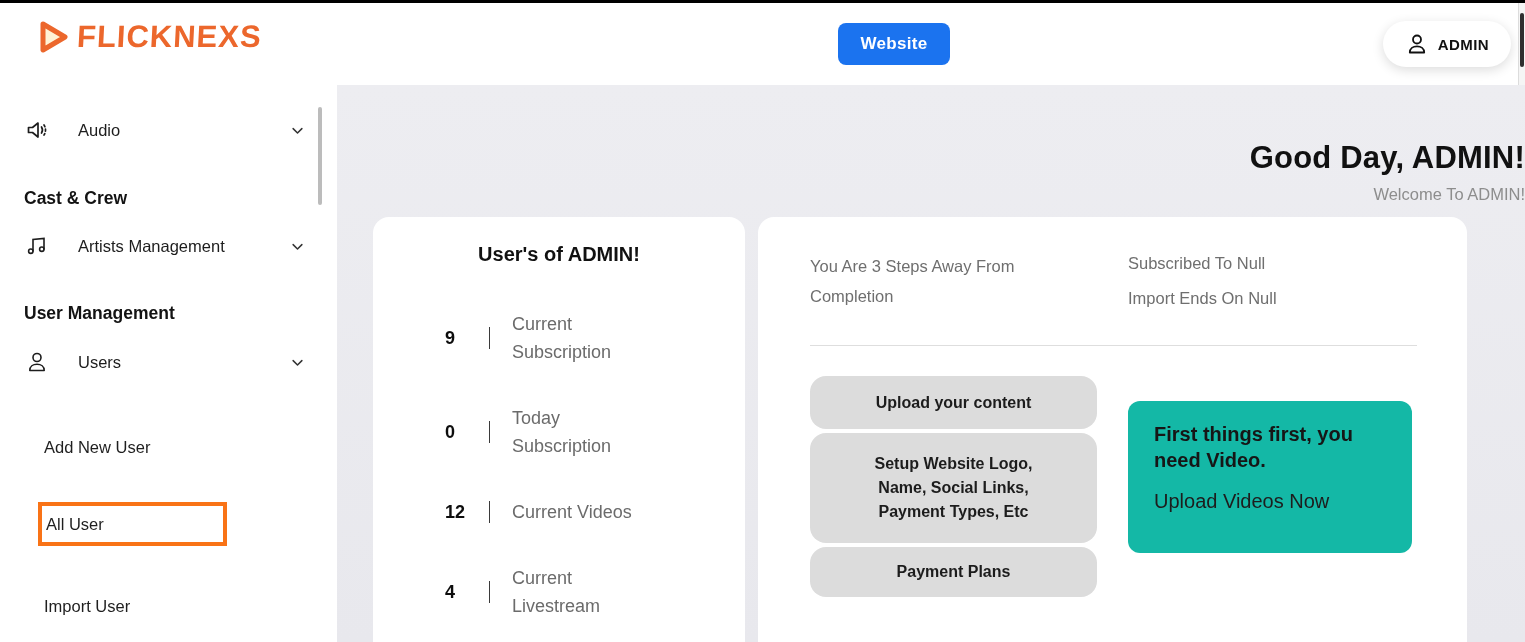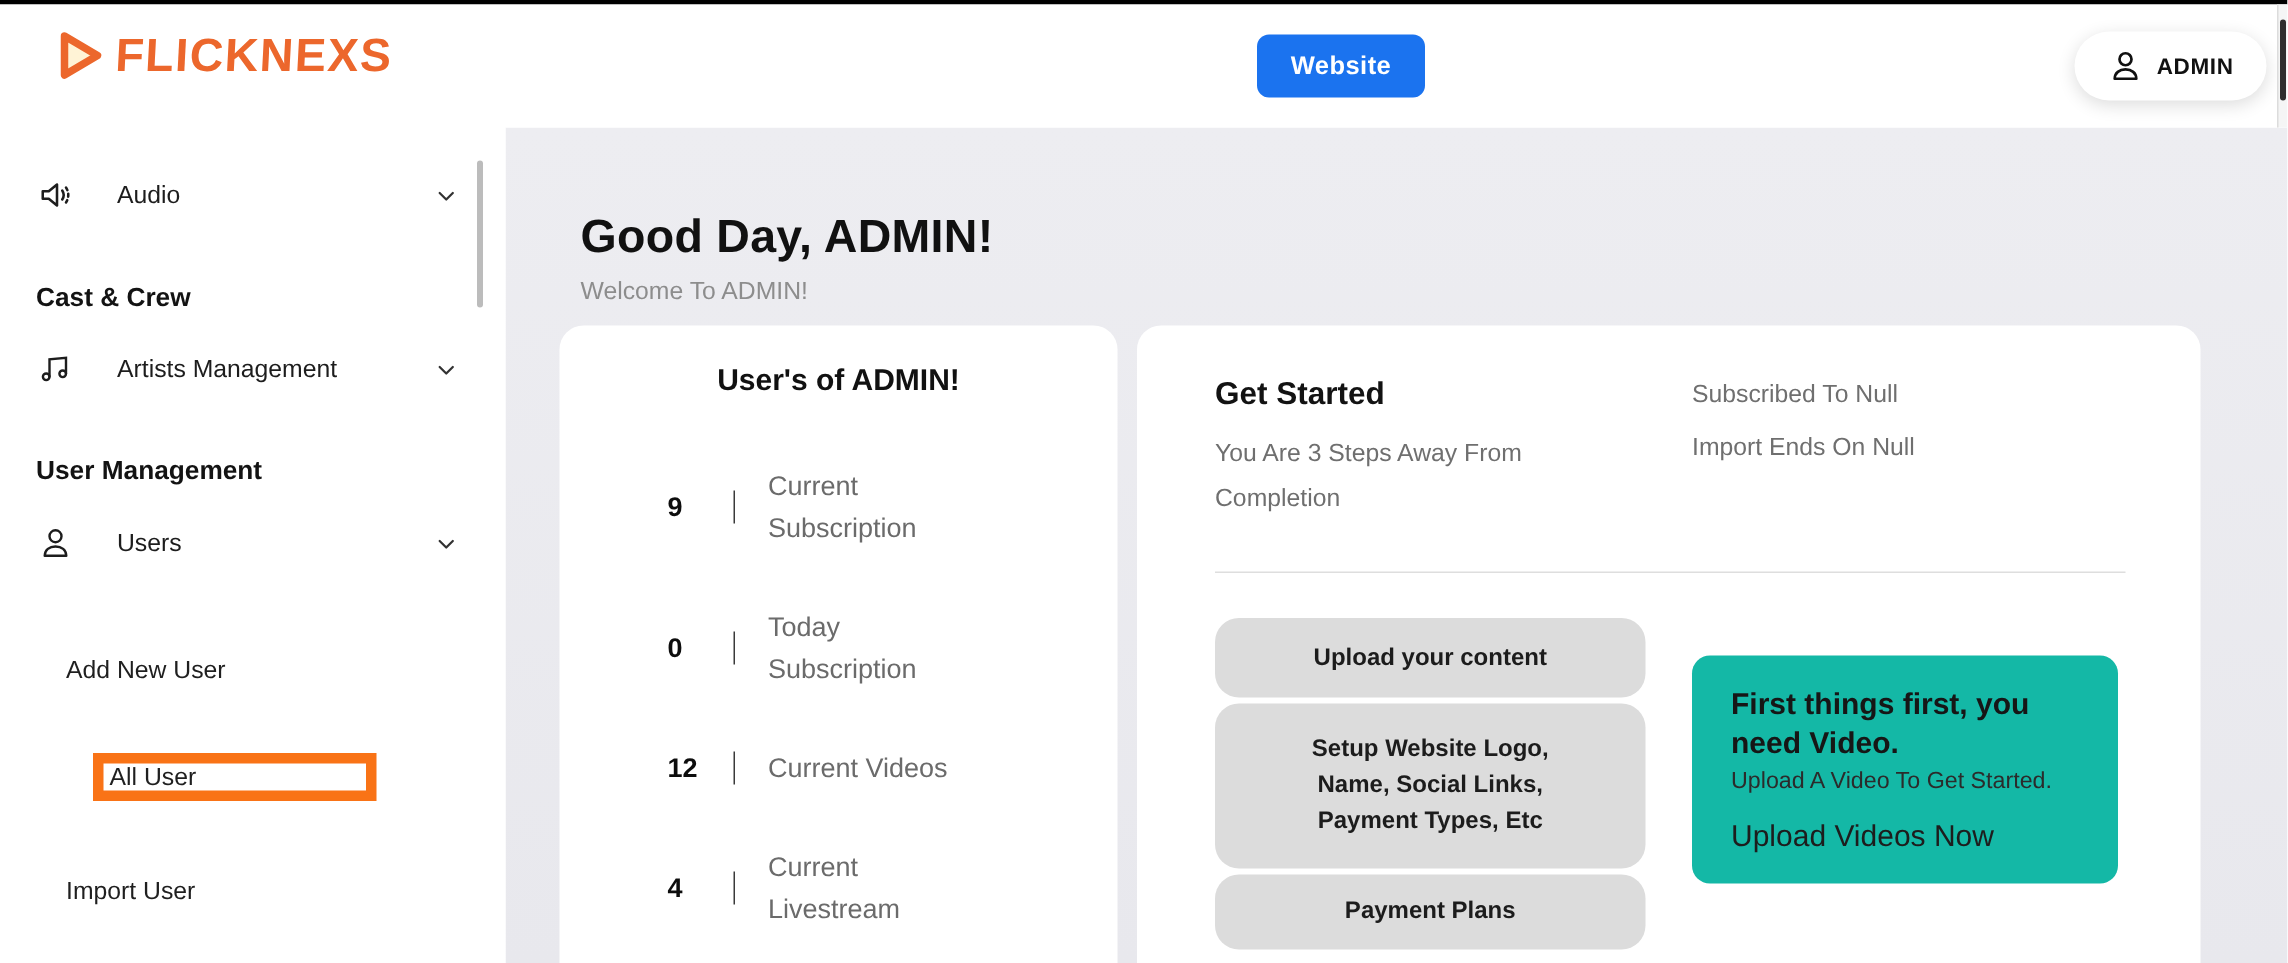--- a/index.html
+++ b/index.html
@@ -24,26 +24,26 @@
 
   
   aside { width: 337px; background: #fff; flex-shrink: 0; position: relative; }
   .sidebar-scroll-thumb { position: absolute; right: 15px; top: 22px; width: 4px; height: 98px; background: #bcbcbc; border-radius: 2px; }
   .nav-link { display: flex; align-items: center; height: 48px; padding-left: 24px; position: relative; cursor: pointer; gap: 18px; }
   .nav-link .nav-icon { width: 26px; height: 26px; margin-right: 10px; display: flex; align-items: center; justify-content: center; color: #1d1d1d; }
   .nav-link .nav-label { font-size: 16.5px; color: #1d1d1d; }
   .nav-chevron { position: absolute; right: 32px; top: 17px; color: #333; }
   .nav-heading { height: 48px; display: flex; align-items: center; padding-left: 24px; font-size: 17.5px; font-weight: 800; color: #131313; }
   .sub-link { display: flex; align-items: center; height: 48px; padding-left: 44px; font-size: 16.5px; color: #1f1f1f; cursor: pointer; }
-  .sub-link.highlighted { margin-left: 62px; padding-left: 4px; width: 189px; height: 32px; border: 7px solid #f97316; }
+  .sub-link.highlighted { margin-left: 38px; padding-left: 4px; width: 189px; height: 44px; border: 4px solid #f97316; }
   .mt21{margin-top:21px}.mt20{margin-top:20px}.mt19{margin-top:19px}.mt1{margin-top:1px}.mt37{margin-top:37px}.mt31{margin-top:31px}.mt36{margin-top:36px}
 
   
   main { flex: 1; background: linear-gradient(180deg, #ededf1 0%, #e8e8ed 100%); padding: 55px 0 0 36px; }
-  .greeting { margin-left: 14px; }
+  .greeting { margin-left: 14px; text-align: right; }
   .greeting-title { font-size: 31px; font-weight: 800; color: #111; line-height: 36px; letter-spacing: .2px; }
   .greeting-subtitle { font-size: 16.5px; color: #8d8d8d; margin-top: 9px; }
   .cards { display: flex; margin-top: 13px; }
 
   
   .stats-card { width: 372px; height: 520px; background: #fff; border-radius: 16px; flex-shrink: 0; padding-top: 26px; }
   .stats-title { text-align: center; font-size: 20px; font-weight: 800; color: #111; }
   .stat-row { display: flex; align-items: center; padding-left: 72px; margin-bottom: 38px; }
   .stat-row.first { margin-top: 44px; }
   .stat-value { font-size: 18px; font-weight: 800; color: #0d0d0d; width: 26px; }
@@ -198,40 +198,38 @@
         <div class="stat-row">
           <span class="stat-value">4</span>
           <span class="stat-sep"></span>
           <span class="stat-label">Current Livestream</span>
         </div>
       </section>
 
       <section class="gs-card">
         <div class="gs-top">
           <div class="gs-left">
-            <div class="gs-title">Get Started</div>
             <div class="gs-progress">You Are 3 Steps Away From Completion</div>
           </div>
           <div class="gs-right">
             <div class="gs-sub1">Subscribed To Null</div>
             <div class="gs-sub2">Import Ends On Null</div>
           </div>
         </div>
 
         <hr class="gs-divider">
 
         <div class="gs-bottom">
           <div class="gs-buttons">
             <button class="gs-btn b1">Upload your content</button>
             <button class="gs-btn b2">Setup Website Logo, Name, Social Links, Payment Types, Etc</button>
             <button class="gs-btn b3">Payment Plans</button>
           </div>
 
           <div class="video-box">
             <div class="vb-title">First things first, you need Video.</div>
-            <div class="vb-sub">Upload A Video To Get Started.</div>
             <a class="vb-link">Upload Videos Now</a>
           </div>
         </div>
       </section>
     </div>
   </main>
 </div>
 
 </body></html>

